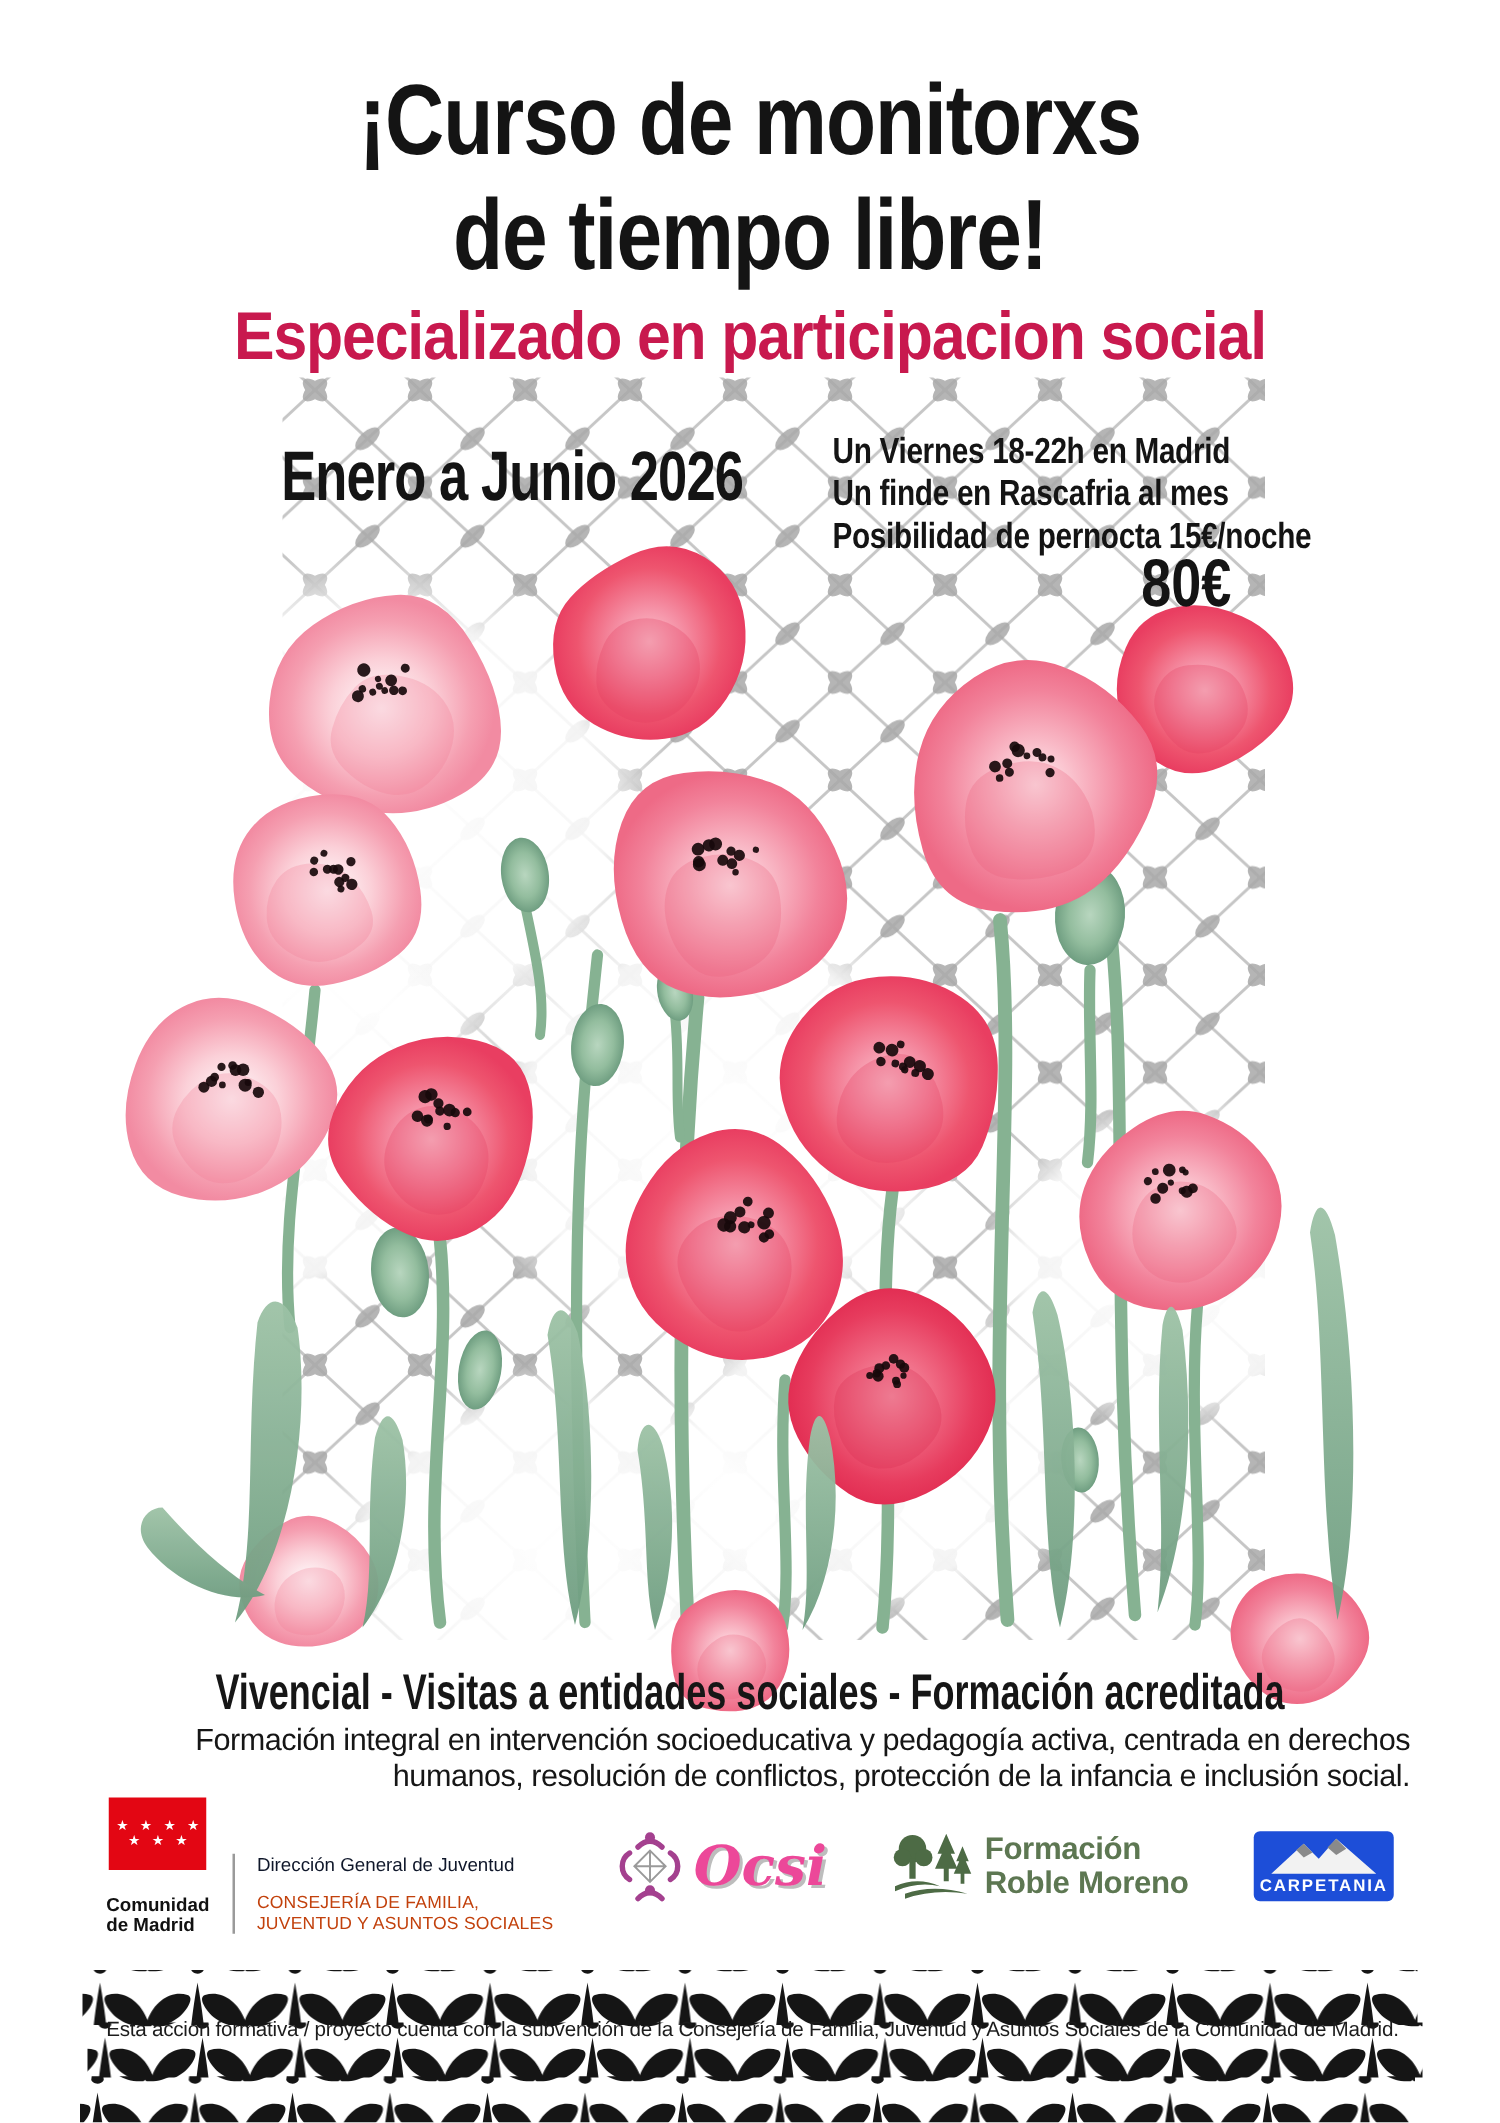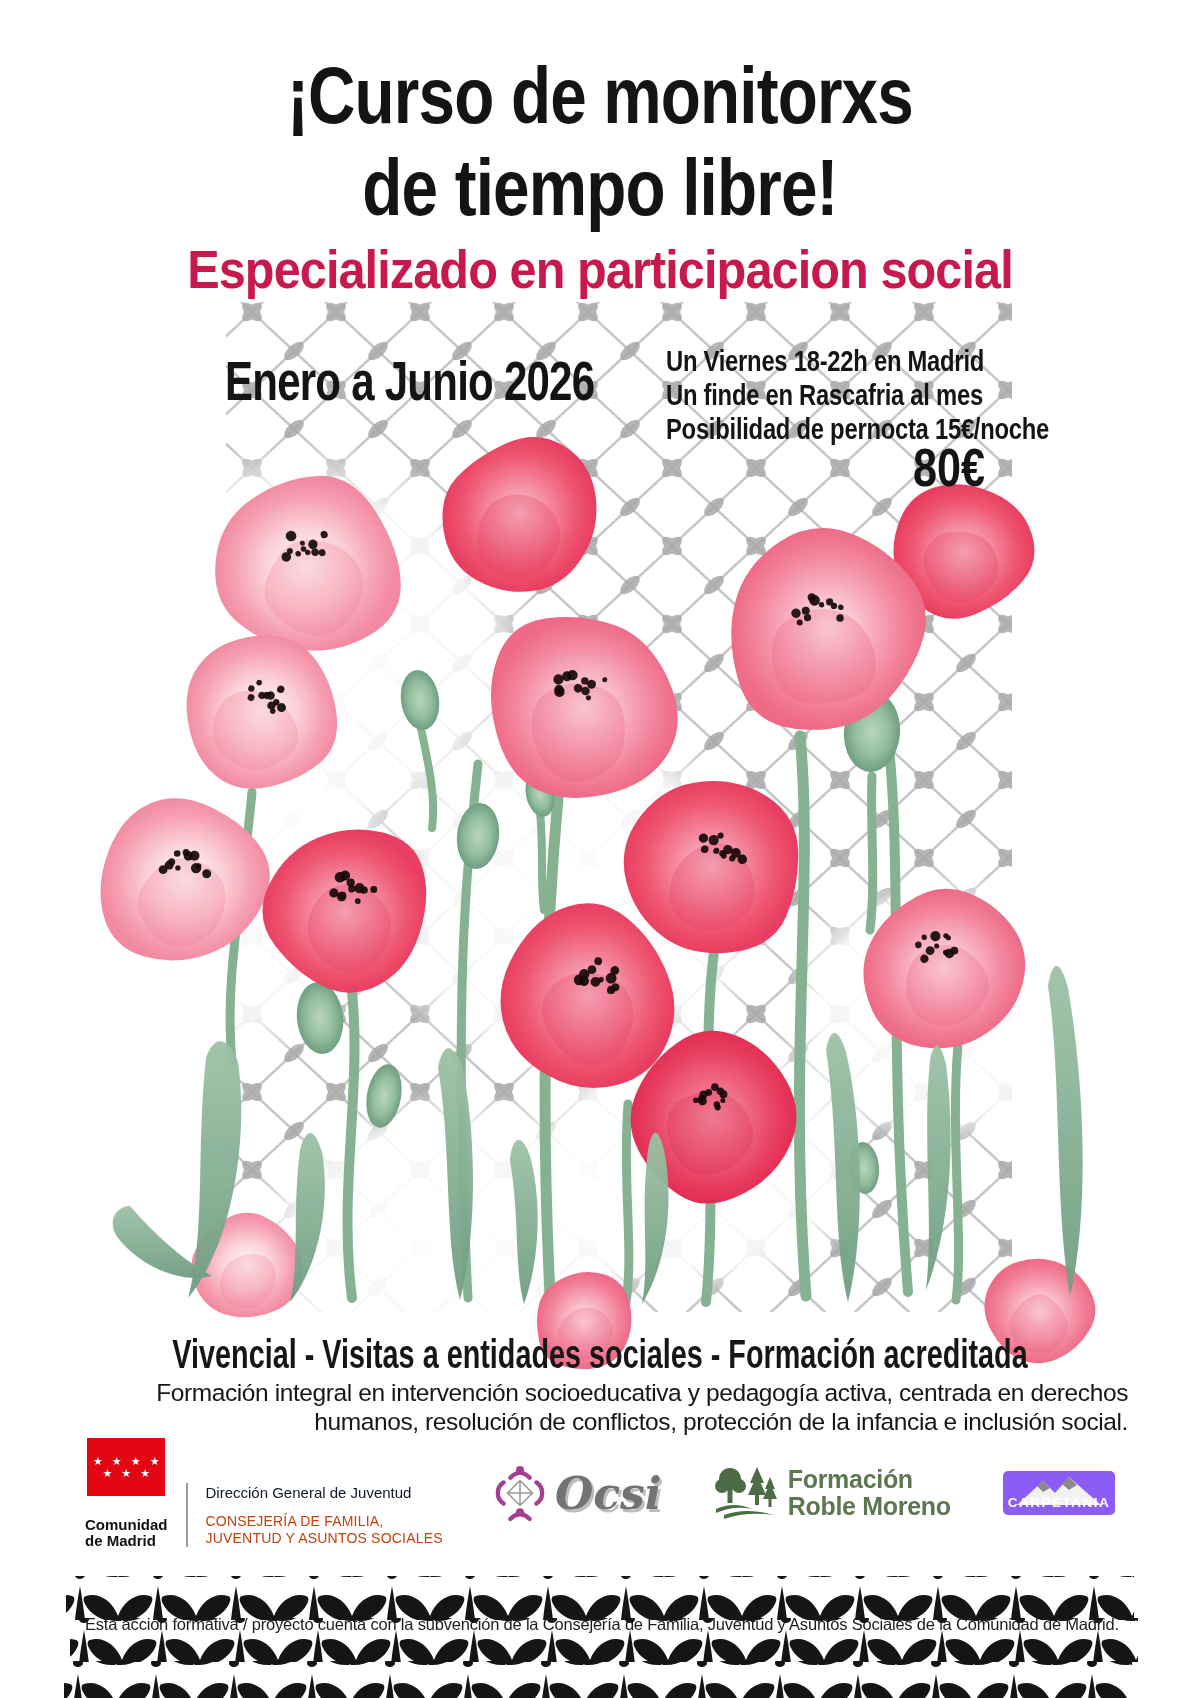--- a/index.html
+++ b/index.html
@@ -53,26 +53,26 @@
   }
   .cam-stars{color:#ffffff;font-size:11px;line-height:12px;letter-spacing:3px;white-space:nowrap;text-indent:3px;}
   .cam-name{font-size:15px;font-weight:700;line-height:16px;color:#111;text-align:left;margin-top:21px;align-self:flex-start;}
   .cam-divider{width:2px;height:64px;background:#9a9a9a;margin:0 6px 2px 6px;}
   .cam-dept{padding-bottom:2px;}
   .cam-dept-l1{font-size:15px;color:#0f172a;margin-bottom:12px;}
   .cam-dept-l2{font-size:14px;color:#c2410c;line-height:17px;letter-spacing:.2px;}
   .ocsi{display:flex;align-items:center;gap:10px;}
   .ocsi-label{
     font-family:"DejaVu Serif",serif;font-style:italic;font-weight:700;
-    font-size:44px;color:#737373;text-shadow:2.5px 2.5px 0 #bdbdbd;
+    font-size:44px;color:#ec4899;text-shadow:2.5px 2.5px 0 #bdbdbd;
   }
   .roble{display:flex;align-items:center;gap:8px;}
   .roble-text{font-size:25px;font-weight:700;color:#5d7752;line-height:27px;letter-spacing:-.3px;}
   .carpetania{
-    position:relative;width:112px;height:44px;background:#8b5cf6;border-radius:5px;overflow:hidden;
+    position:relative;width:112px;height:56px;background:#1d4ed8;border-radius:5px;overflow:hidden;
     display:flex;align-items:flex-end;justify-content:center;
   }
   .carp-label{position:relative;color:#fff;font-size:13.5px;font-weight:700;letter-spacing:1.5px;margin-bottom:5px;white-space:nowrap;}
   .carp-mountains{position:absolute;left:0;top:0;}
   .funding{
     left:85px;top:1615px;width:1050px;font-size:16.5px;color:#1c1c1c;letter-spacing:-.2px;white-space:nowrap;
   }
 </style>
 </head>
 <body>

